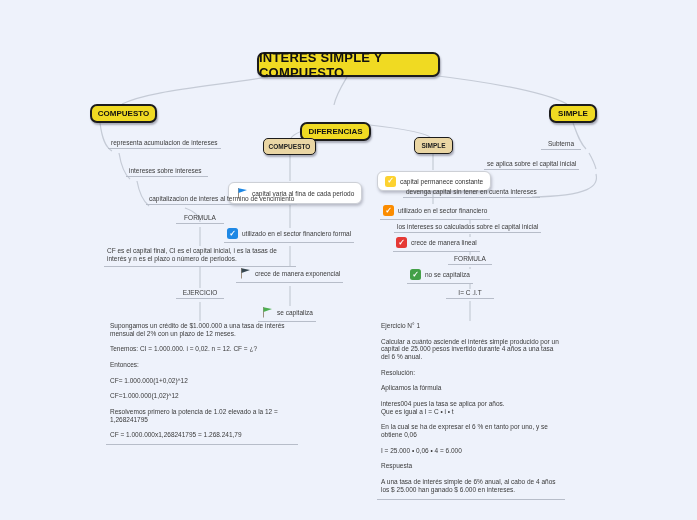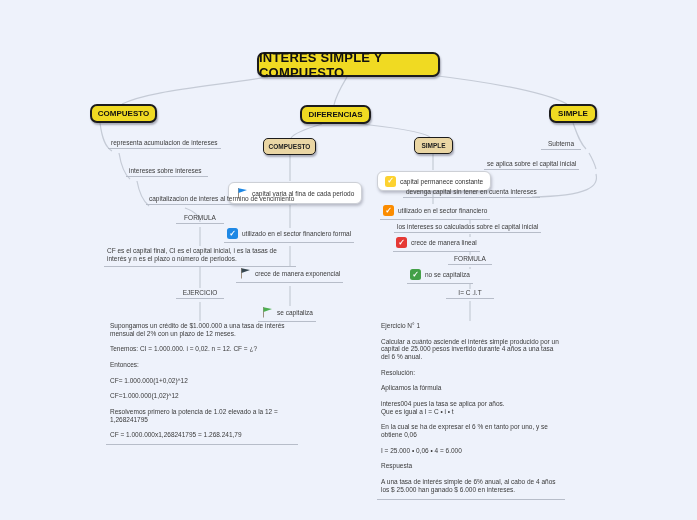--- a/index.html
+++ b/index.html
@@ -61,21 +61,21 @@
     <path d="M470 220 L470 224"></path>
     <path d="M470 234 L470 237"></path>
     <path d="M470 252 L470 255"></path>
     <path d="M470 267 L470 269"></path>
     <path d="M470 284 L470 289"></path>
     <path d="M470 301 L470 321"></path>
   </svg>
 
   <div class="node yellow root" style="left:257px;top:52px;width:183px">INTERES SIMPLE Y COMPUESTO</div>
   <div class="node yellow l1" style="left:90px;top:104px;width:67px">COMPUESTO</div>
-  <div class="node yellow l1" style="left:300px;top:105px;width:71px">DIFERENCIAS</div>
+  <div class="node yellow l1" style="left:300px;top:122px;width:71px">DIFERENCIAS</div>
   <div class="node yellow l1" style="left:549px;top:104px;width:48px">SIMPLE</div>
 
   <div class="node tan" style="left:263px;top:138px;width:53px;height:17px">COMPUESTO</div>
   <div class="node tan" style="left:414px;top:137px;width:39px;height:17px">SIMPLE</div>
 
   <div class="ln" style="left:108px;top:139px">representa acumulacion de intereses</div>
   <div class="ln" style="left:126px;top:167px;width:82px">intereses sobre intereses</div>
   <div class="ln" style="left:146px;top:195px">capitalizacion de interes al termino de vencimiento</div>
   <div class="ln ctr" style="left:176px;top:214px;width:48px">FORMULA</div>
   <div class="ln wrapnode" style="left:104px;top:247px;width:192px;white-space:normal">CF es el capital final, CI es el capital inicial, i es la tasas de interés y n es el plazo o número de periodos.</div>

